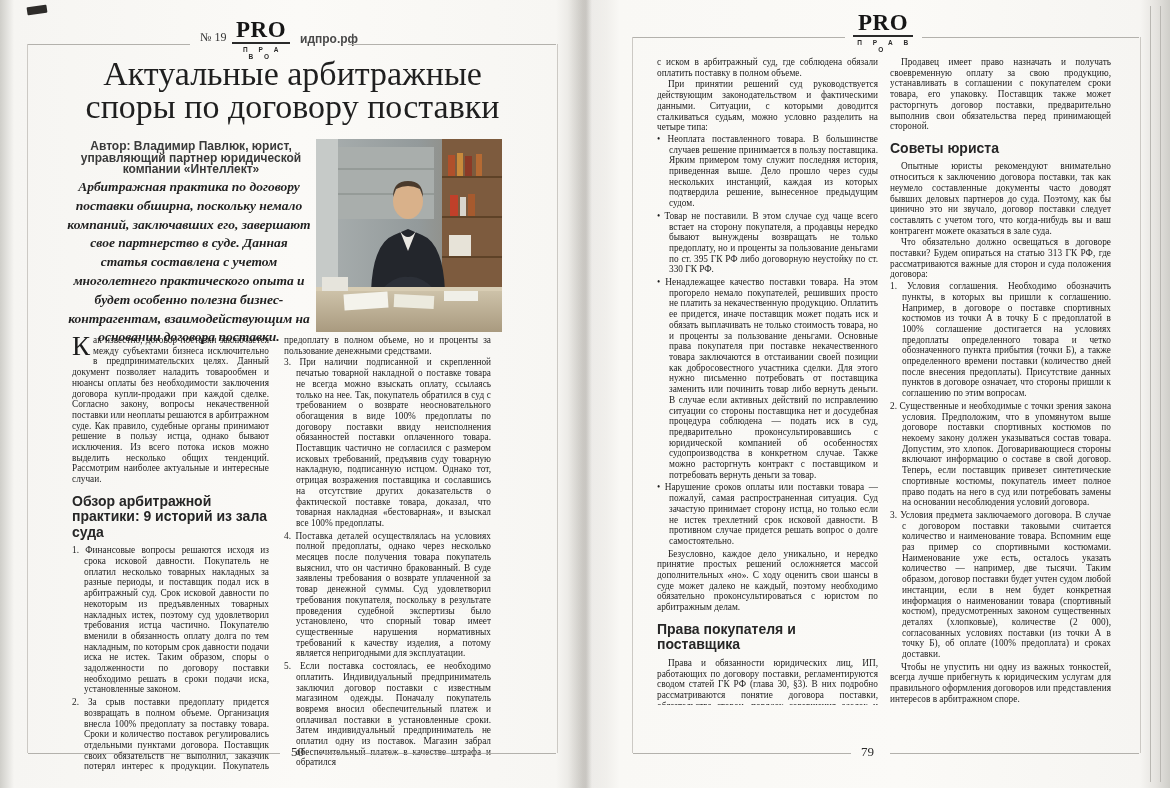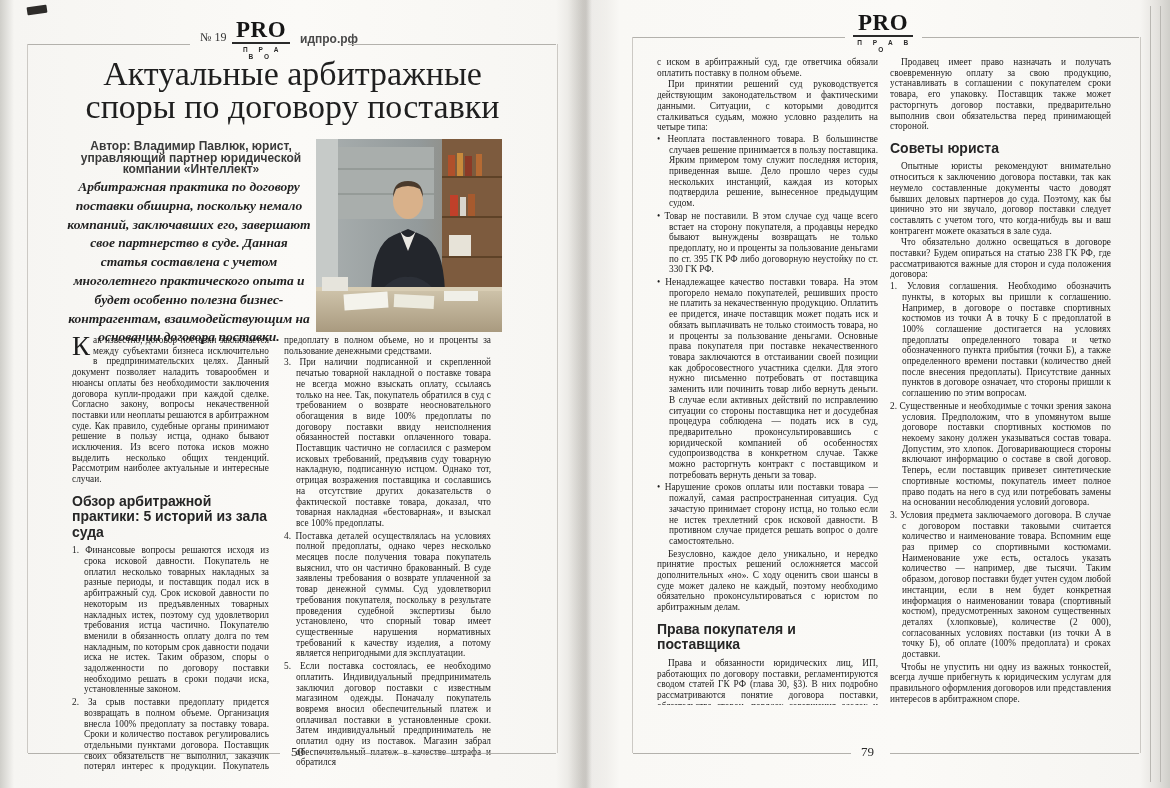--- a/index.html
+++ b/index.html
@@ -130,21 +130,21 @@
           <rect x="28" y="154" width="44" height="16" fill="#f4f3ec" transform="rotate(-4 50 162)"></rect>
           <rect x="78" y="156" width="40" height="13" fill="#eceade" transform="rotate(3 98 162)"></rect>
           <rect x="128" y="152" width="34" height="10" fill="#f0efe8"></rect>
           <rect x="6" y="138" width="26" height="14" fill="#e6e4dc"></rect>
         </g>
       </svg>
     </div>
 
     <div class="col col-l1">
         <div class="block dropcap">Как известно, договор поставки заключается между субъектами бизнеса исключительно в предпринимательских целях. Данный документ позволяет наладить товарообмен и нюансы оплаты без необходимости заключения договора купли-продажи при каждой сделке. Согласно закону, вопросы некачественной поставки или неоплаты решаются в арбитражном суде. Как правило, судебные органы принимают решение в пользу истца, однако бывают исключения. Из всего потока исков можно выделить несколько общих тенденций. Рассмотрим наиболее актуальные и интересные случаи.</div>
-        <div class="block heading">Обзор арбитражной практики: 5 историй из зала суда</div>
+        <div class="block heading">Обзор арбитражной практики: 9 историй из зала суда</div>
         <div class="block numbered"><span class="marker">1.&nbsp;</span>Финансовые вопросы решаются исходя из срока исковой давности. Покупатель не оплатил несколько товарных накладных за разные периоды, и поставщик подал иск в арбитражный суд. Срок исковой давности по некоторым из предъявленных товарных накладных истек, поэтому суд удовлетворил требования истца частично. Покупателю вменили в обязанность оплату долга по тем накладным, по которым срок давности подачи иска не истек. Таким образом, споры о задолженности по договору поставки необходимо решать в сроки подачи иска, установленные законом.</div>
         <div class="block numbered"><span class="marker">2.&nbsp;</span>За срыв поставки предоплату придется возвращать в полном объеме. Организация внесла 100% предоплату за поставку товара. Сроки и количество поставок регулировались отдельными пунктами договора. Поставщик своих обязательств не выполнил, заказчик потерял интерес к продукции. Покупатель подал иск, и по решению Верховного суда РФ поставщик вынужден был возвращать не только</div>
       </div>
     <div class="col col-l2">
         <div class="block cont">предоплату в полном объеме, но и проценты за пользование денежными средствами.</div>
         <div class="block numbered"><span class="marker">3.&nbsp;</span>При наличии подписанной и скрепленной печатью товарной накладной о поставке товара не всегда можно взыскать оплату, ссылаясь только на нее. Так, покупатель обратился в суд с требованием о возврате неосновательного обогащения в виде 100% предоплаты по договору поставки ввиду неисполнения обязанностей поставки оплаченного товара. Поставщик частично не согласился с размером исковых требований, предъявив суду товарную накладную, подписанную истцом. Однако тот, отрицая возражения поставщика и сославшись на отсутствие других доказательств о фактической поставке товара, доказал, что товарная накладная «бестоварная», и взыскал все 100% предоплаты.</div>
         <div class="block numbered"><span class="marker">4.&nbsp;</span>Поставка деталей осуществлялась на условиях полной предоплаты, однако через несколько месяцев после получения товара покупатель выяснил, что он частично бракованный. В суде заявлены требования о возврате уплаченной за товар денежной суммы. Суд удовлетворил требования покупателя, поскольку в результате проведения судебной экспертизы было установлено, что спорный товар имеет существенные нарушения нормативных требований к качеству изделия, а потому является непригодными для эксплуатации.</div>
         <div class="block numbered"><span class="marker">5.&nbsp;</span>Если поставка состоялась, ее необходимо оплатить. Индивидуальный предприниматель заключил договор поставки с известным магазином одежды. Поначалу покупатель вовремя вносил обеспечительный платеж и оплачивал поставки в установленные сроки. Затем индивидуальный предприниматель не оплатил одну из поставок. Магазин забрал обеспечительный платеж в качестве штрафа и обратился</div>
       </div>
 
@@ -158,35 +158,35 @@
 
     <div class="rule" style="left:633px;top:37px;width:212px;"></div>
     <div class="logo" style="left:853px;top:13px;width:60px;">
       <div class="pro">PRO</div>
       <div class="bar"></div>
       <div class="sub">П Р А В О</div>
     </div>
     <div class="rule" style="left:922px;top:37px;width:217px;"></div>
 
     <div class="col col-r1">
-        <div class="block cont">с иском в арбитражный суд, где ответчика обязали оплатить поставку в полном объеме.</div>
+        <div class="block cont">с иском в арбитражный суд, где соблюдена обязали оплатить поставку в полном объеме.</div>
         <div class="block paragraph">При принятии решений суд руководствуется действующим законодательством и фактическими данными. Ситуации, с которыми доводится сталкиваться судьям, можно условно разделить на четыре типа:</div>
         <div class="block bullet"><span class="marker">•&nbsp;</span>Неоплата поставленного товара. В большинстве случаев решение принимается в пользу поставщика. Ярким примером тому служит последняя история, приведенная выше. Дело прошло через суды нескольких инстанций, каждая из которых подтвердила решение, вынесенное предыдущим судом.</div>
         <div class="block bullet"><span class="marker">•&nbsp;</span>Товар не поставили. В этом случае суд чаще всего встает на сторону покупателя, а продавцы нередко бывают вынуждены возвращать не только предоплату, но и проценты за пользование деньгами по ст. 395 ГК РФ либо договорную неустойку по ст. 330 ГК РФ.</div>
         <div class="block bullet"><span class="marker">•&nbsp;</span>Ненадлежащее качество поставки товара. На этом прогорело немало покупателей, решивших просто не платить за некачественную продукцию. Оплатить ее придется, иначе поставщик может подать иск и обязать выплачивать не только стоимость товара, но и проценты за пользование деньгами. Основные права покупателя при поставке некачественного товара заключаются в отстаивании своей позиции как добросовестного участника сделки. Для этого нужно письменно потребовать от поставщика заменить или починить товар либо вернуть деньги. В случае если активных действий по исправлению ситуации со стороны поставщика нет и досудебная процедура соблюдена — подать иск в суд, предварительно проконсультировавшись с юридической компанией об особенностях судопроизводства в конкретном случае. Также можно расторгнуть контракт с поставщиком и потребовать вернуть деньги за товар.</div>
         <div class="block bullet"><span class="marker">•&nbsp;</span>Нарушение сроков оплаты или поставки товара — пожалуй, самая распространенная ситуация. Суд зачастую принимает сторону истца, но только если не истек трехлетний срок исковой давности. В противном случае придется решать вопрос о долге самостоятельно.</div>
         <div class="block paragraph">Безусловно, каждое дело уникально, и нередко принятие простых решений осложняется массой дополнительных «но». С ходу оценить свои шансы в суде может далеко не каждый, поэтому необходимо обязательно проконсультироваться с юристом по арбитражным делам.</div>
         <div class="block heading">Права покупателя и поставщика</div>
         <div class="block paragraph">Права и обязанности юридических лиц, ИП, работающих по договору поставки, регламентируются сводом статей ГК РФ (глава 30, §3). В них подробно рассматриваются понятие договора поставки, обязательства сторон, порядок совершения сделок и многое другое.</div>
       </div>
     <div class="col col-r2">
         <div class="block paragraph">Продавец имеет право назначать и получать своевременную оплату за свою продукцию, устанавливать в соглашении с покупателем сроки товара, его упаковку. Поставщик также может расторгнуть договор поставки, предварительно выполнив свои обязательства перед принимающей стороной.</div>
         <div class="block heading">Советы юриста</div>
         <div class="block paragraph">Опытные юристы рекомендуют внимательно относиться к заключению договора поставки, так как неумело составленные документы часто доводят бывших деловых партнеров до суда. Поэтому, как бы цинично это ни звучало, договор поставки следует составлять с учетом того, что когда-нибудь вы и ваш контрагент можете оказаться в зале суда.</div>
-        <div class="block paragraph">Что обязательно должно освещаться в договоре поставки? Будем опираться на статью 238 ГК РФ, где рассматриваются важные для сторон и суда положения договора:</div>
+        <div class="block paragraph">Что обязательно должно освещаться в договоре поставки? Будем опираться на статью 313 ГК РФ, где рассматриваются важные для сторон и суда положения договора:</div>
         <div class="block numbered"><span class="marker">1.&nbsp;</span>Условия соглашения. Необходимо обозначить пункты, в которых вы пришли к соглашению. Например, в договоре о поставке спортивных костюмов из точки А в точку Б с предоплатой в 100% соглашение достигается на условиях предоплаты определенного товара и четко обозначенного пункта прибытия (точки Б), а также определенного времени поставки (количество дней после внесения предоплаты). Присутствие данных пунктов в договоре означает, что стороны пришли к соглашению по этим вопросам.</div>
         <div class="block numbered"><span class="marker">2.&nbsp;</span>Существенные и необходимые с точки зрения закона условия. Предположим, что в упомянутом выше договоре поставки спортивных костюмов по некоему закону должен указываться состав товара. Допустим, это хлопок. Договаривающиеся стороны включают информацию о составе в свой договор. Теперь, если поставщик привезет синтетические спортивные костюмы, покупатель имеет полное право подать на него в суд или потребовать замены на основании несоблюдения условий договора.</div>
         <div class="block numbered"><span class="marker">3.&nbsp;</span>Условия предмета заключаемого договора. В случае с договором поставки таковыми считается количество и наименование товара. Вспомним еще раз пример со спортивными костюмами. Наименование уже есть, осталось указать количество — например, две тысячи. Таким образом, договор поставки будет учтен судом любой инстанции, если в нем будет конкретная информация о наименовании товара (спортивный костюм), предусмотренных законом существенных деталях (хлопковые), количестве (2 000), согласованных условиях поставки (из точки А в точку Б), об оплате (100% предоплата) и сроках доставки.</div>
         <div class="block paragraph">Чтобы не упустить ни одну из важных тонкостей, всегда лучше прибегнуть к юридическим услугам для правильного оформления договоров или представления интересов в арбитражном споре.</div>
       </div>
 
     <div class="rule" style="left:633px;top:753px;width:218px;"></div>
     <div class="page-number" style="left:861px;">79</div>
     <div class="rule" style="left:890px;top:753px;width:249px;"></div>
   </div>

